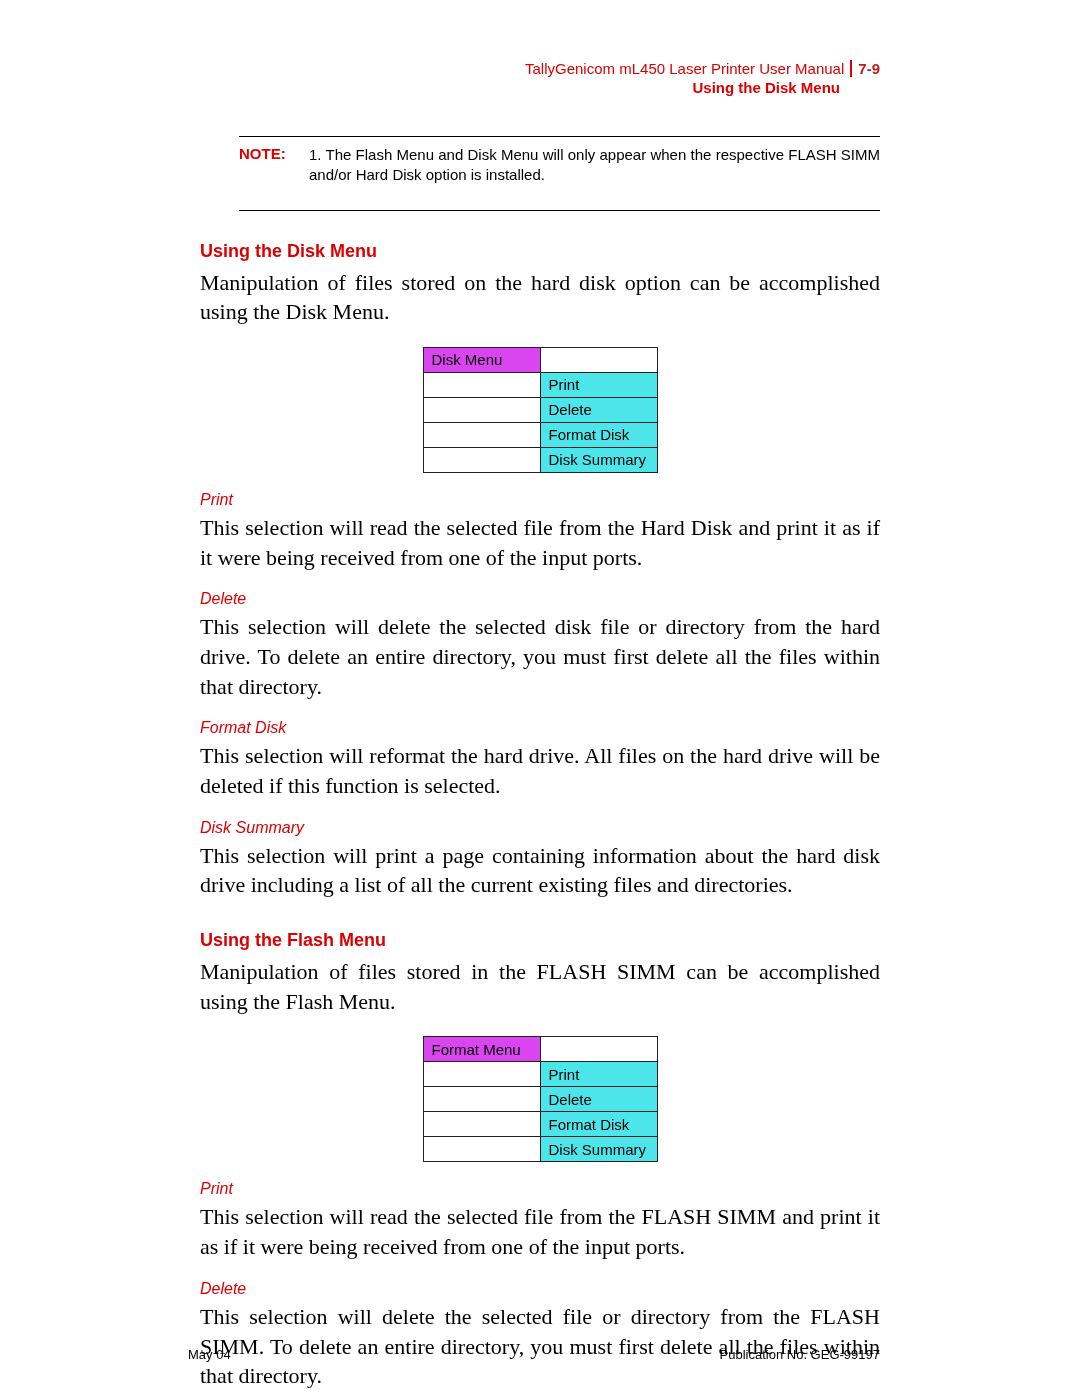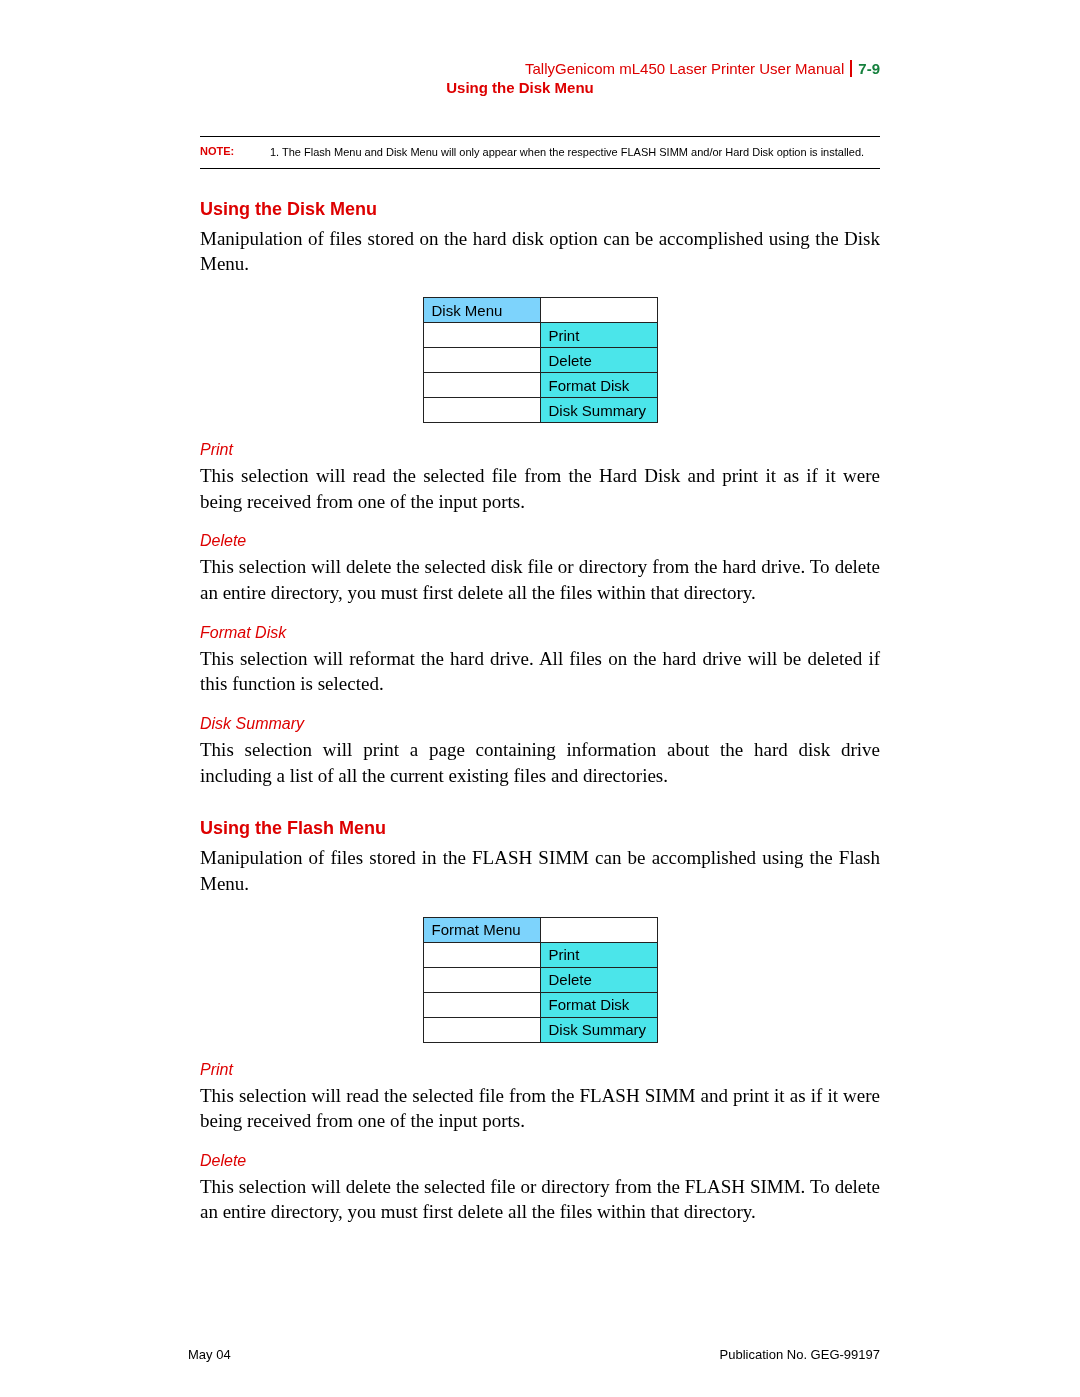--- a/index.html
+++ b/index.html
@@ -9,51 +9,52 @@
     font-family: "Times New Roman", serif;
     width: 1080px;
     height: 1397px;
     position: relative;
     color: #000;
   }
   .page {
     padding: 60px 200px 0 200px;
   }
   .header {
-    text-align: center;
+    text-align: right;
     font-family: "Helvetica", "Arial", sans-serif;
     font-size: 15px;
     color: #d00;
   }
   .header-top {
     display: flex;
     justify-content: flex-end;
     align-items: center;
   }
   .header-pagenum {
-    color: #15803d;
+    color: #b91c1c;
     font-weight: bold;
     padding-left: 6px;
     border-left: 2.5px solid #d00;
     margin-left: 6px;
   }
   .header-sub {
     color: #d00;
     font-weight: bold;
     margin-top: 2px;
     padding-right: 40px;
   }
   .note-box {
     border-top: 1px solid #000;
     border-bottom: 1px solid #000;
     margin-top: 40px;
-    padding: 8px 0 8px 0;
-    font-family: "Helvetica", "Arial", sans-serif;
-    font-size: 11px;
+    padding: 8px 0 24px 0;
+    font-family: "Helvetica", "Arial", sans-serif;
+    font-size: 15px;
     display: flex;
+    margin-left: 39px;
   }
   .note-label {
     color: #d00;
     font-weight: bold;
     width: 70px;
     flex-shrink: 0;
   }
   .note-text {
     text-align: justify;
     line-height: 1.35;
@@ -61,21 +62,21 @@
   .section-title {
     color: #d00;
     font-family: "Helvetica", "Arial", sans-serif;
     font-weight: bold;
     font-size: 18px;
     margin-top: 30px;
     margin-bottom: 6px;
   }
   .body-text {
     font-family: "Garamond", "Times New Roman", serif;
-    font-size: 19px;
+    font-size: 22px;
     text-align: justify;
     line-height: 1.35;
   }
   .sub-title {
     color: #d00;
     font-style: italic;
     font-family: "Helvetica", "Arial", sans-serif;
     font-size: 16px;
     margin-top: 18px;
     margin-bottom: 4px;
@@ -86,21 +87,21 @@
     font-family: "Helvetica", "Arial", sans-serif;
     font-size: 15px;
   }
   .menu-table td {
     border: 1px solid #222;
     padding: 3px 8px;
     min-width: 100px;
     height: 18px;
   }
   .yellow {
-    background: #7dd3fc;
+    background: #d946ef;
   }
   .cyan {
     background: #4be5ea;
   }
   .footer {
     position: absolute;
     bottom: 35px;
     left: 188px;
     right: 200px;
     display: flex;

